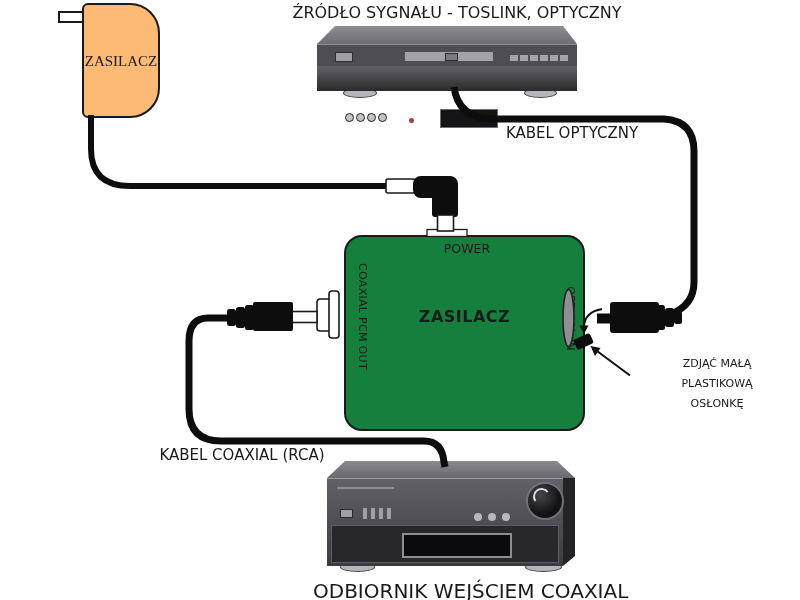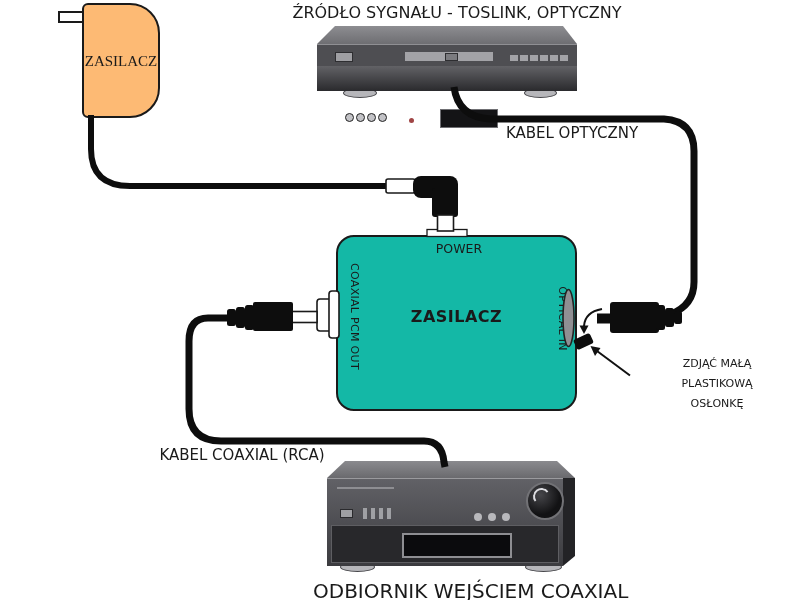--- a/index.html
+++ b/index.html
@@ -17,22 +17,22 @@
     display:flex;align-items:flex-start;justify-content:center;font-family:Liberation Serif, serif;
   }
   .adapter span{margin-top:48px;font-size:15px;letter-spacing:0px;}
   .prong{
     position:absolute;left:58px;top:11px;width:26px;height:12px;
     background:#fff;border:2px solid #1a1a1a;box-sizing:border-box;z-index:1;
   }
 
   
   .converter{
-    position:absolute;left:336px;top:235px;width:241px;height:176px;
-    background:#14b8a6;border:2px solid #1a1a1a;box-sizing:border-box;border-radius:18px;z-index:2;
+    position:absolute;left:344px;top:235px;width:241px;height:196px;
+    background:#15803d;border:2px solid #1a1a1a;box-sizing:border-box;border-radius:18px;z-index:2;
   }
   .power-lbl{left:61px;top:4px;width:120px;font-size:12.5px;}
   .name-lbl{left:0;top:70px;width:100%;font-size:16px;font-weight:bold;letter-spacing:.5px;}
   .rot{transform:rotate(90deg);font-size:11px;letter-spacing:.3px;}
   .coax-lbl{left:-41px;top:72px;width:112px;height:15px;}
   .opt-lbl{left:173px;top:74px;width:100px;height:15px;}
 
   
   .player{position:absolute;left:317px;top:26px;width:260px;height:72px;z-index:2;}
   .p-top{position:absolute;left:0;top:0;width:260px;height:18px;

